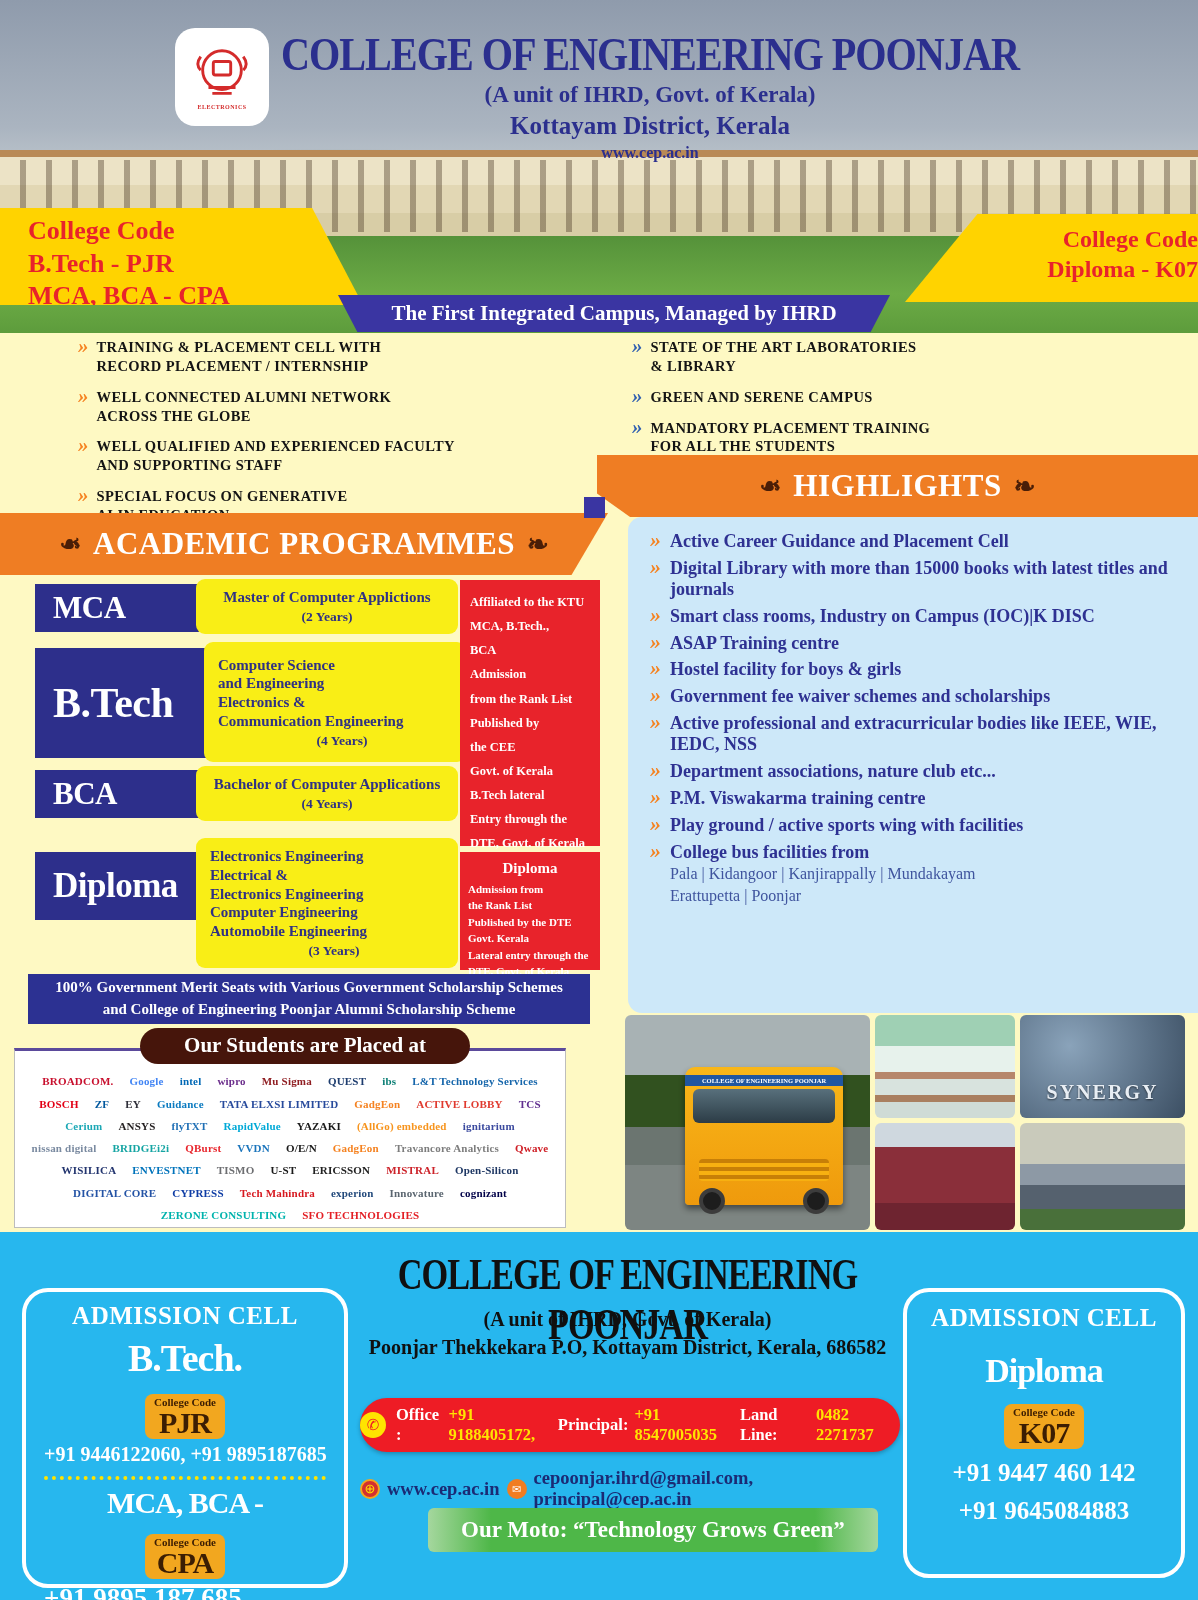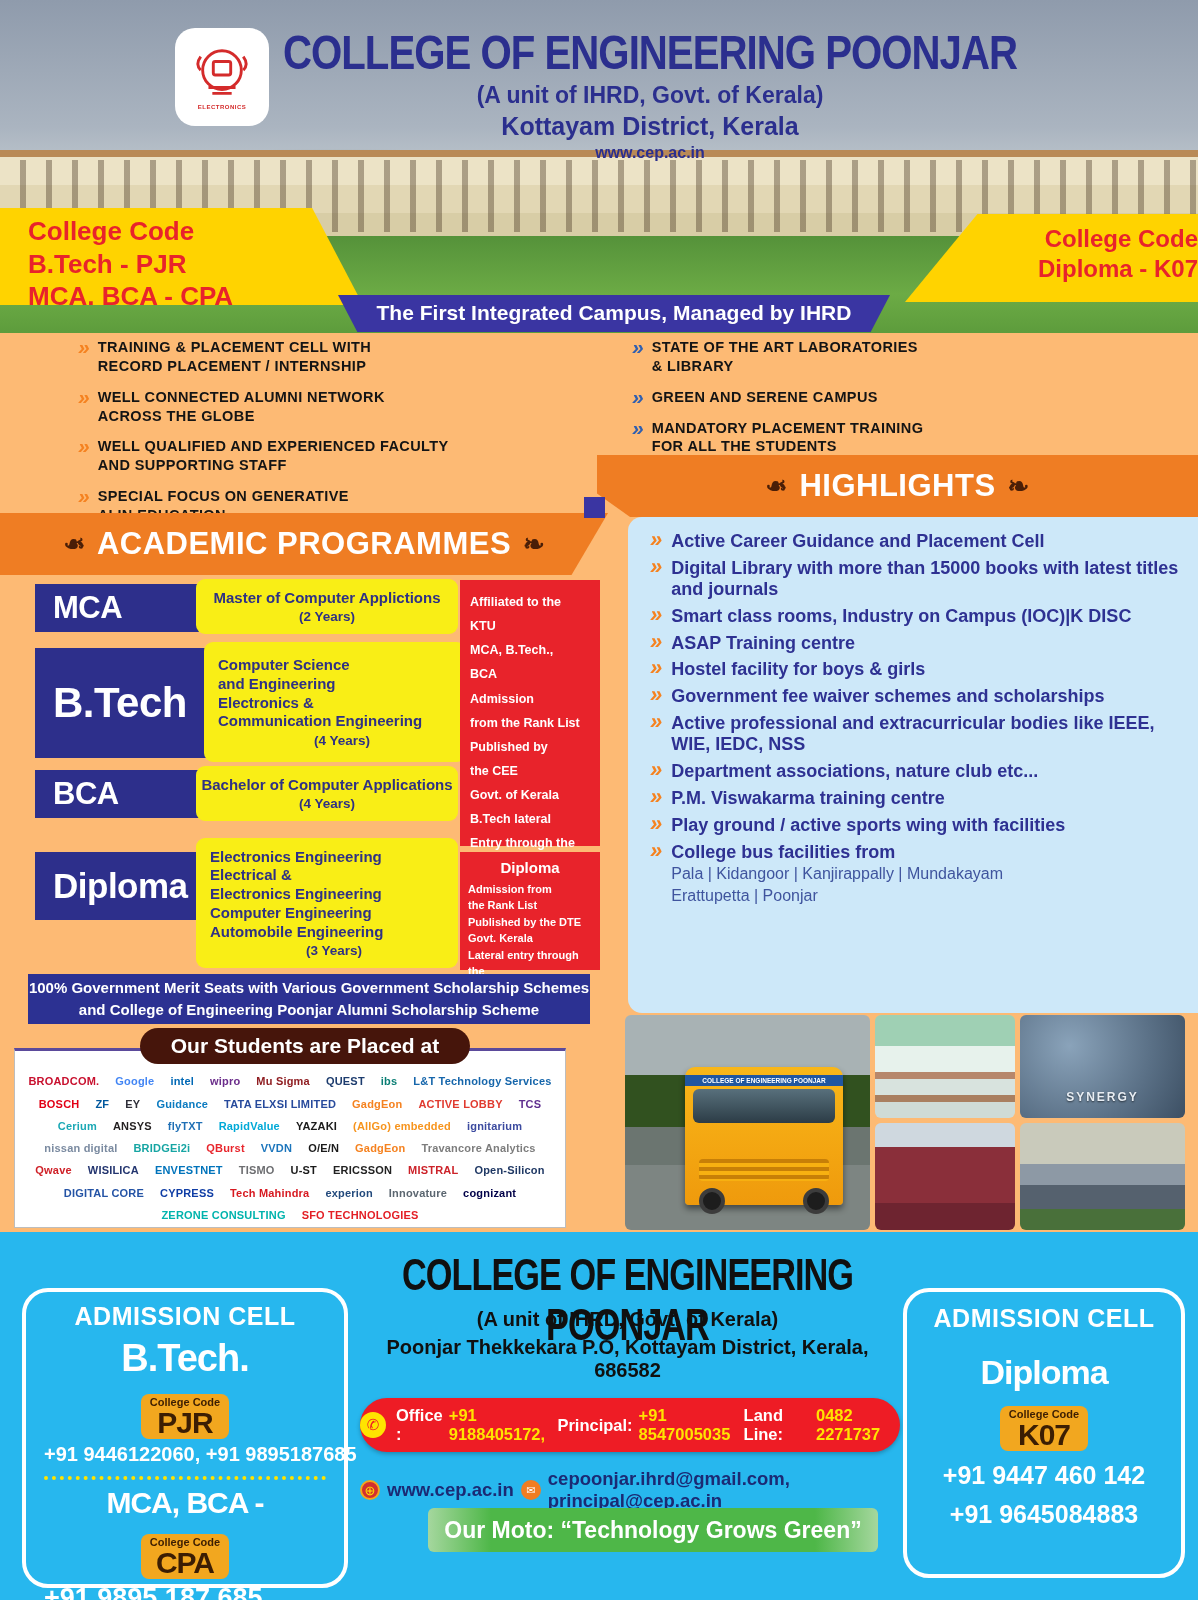--- a/index.html
+++ b/index.html
@@ -1,17 +1,17 @@
 <!DOCTYPE html>
 <html><head>
 <meta charset="utf-8">
 <style>
   html,body{margin:0;padding:0;background:#9a9a9a;}
-  #poster{position:relative;width:1198px;height:1600px;background:#fdba74;overflow:hidden;
-          font-family:Liberation Sans, sans-serif;margin:0 auto;}
+  #poster{position:relative;width:1198px;height:1600px;background:#fef9c3;overflow:hidden;
+          font-family:Liberation Serif, serif;margin:0 auto;}
   .abs{position:absolute;}
   .pre{white-space:pre-line;}
 
   
   #photo{left:0;top:0;width:1198px;height:333px;
     background:linear-gradient(#8f9bac 0%,#aab4c0 38%,#c3cbd0 55%,#b9c3bd 62%);}
   #hills{left:0;top:118px;width:1198px;height:110px;
     background:radial-gradient(60% 100% at 28% 100%,#2f4d26 0%,#3c6130 45%,rgba(70,110,55,0) 72%),
                radial-gradient(50% 90% at 80% 100%,#41612f 0%,rgba(70,110,55,0) 70%);}
   #buildings{left:0;top:150px;width:1198px;height:88px;
@@ -120,21 +120,21 @@
   #busbanner{position:absolute;left:0;top:8px;width:100%;background:#1f56a0;color:#fff;
     font-size:6.5px;font-weight:bold;text-align:center;padding:2px 0;}
   #buswind{position:absolute;left:8px;top:22px;width:142px;height:34px;background:linear-gradient(#58707c,#2c3c46);border-radius:6px;}
   #busgrill{position:absolute;left:14px;top:92px;width:130px;height:22px;
     background:repeating-linear-gradient(#c77f07 0 4px,#f7b011 4px 8px);border-radius:4px;}
   .wheel{position:absolute;bottom:-9px;width:26px;height:26px;background:#1d1d1d;border-radius:50%;border:4px solid #3c3c3c;box-sizing:border-box;}
   #labphoto{left:875px;top:1015px;width:140px;height:103px;
     background:linear-gradient(#9fd0b4 0 30%,#e7f2ec 30% 55%,#b6876b 55% 62%,#d8e3de 62% 78%,#a97f60 78% 84%,#cfdbd6 84%);}
   #synphoto{left:1020px;top:1015px;width:165px;height:103px;
     background:radial-gradient(circle at 30% 30%,#8aa3ba,#5a7086 60%,#3c4f63);display:flex;align-items:flex-end;justify-content:center;}
-  #syntext{color:#e8eef4;font-size:12px;font-weight:900;letter-spacing:2px;margin-bottom:14px;
+  #syntext{color:#e8eef4;font-size:20px;font-weight:900;letter-spacing:2px;margin-bottom:14px;
     text-shadow:0 1px 2px rgba(0,0,0,.6);}
   #gradphoto{left:875px;top:1123px;width:140px;height:107px;
     background:linear-gradient(#cfd8df 0 22%,#8a2f3a 22% 75%,#6e2430 75%);}
   #groupphoto{left:1020px;top:1123px;width:165px;height:107px;
     background:linear-gradient(#c9cabb 0 38%,#8d99a5 38% 58%,#55616e 58% 80%,#49703a 80%);}
 
   
   #footer{left:0;top:1232px;width:1198px;height:368px;background:#27b7ee;}
   .panel{position:absolute;border:4px solid #fff;border-radius:26px;box-sizing:border-box;color:#fff;}
   #panelL{left:22px;top:56px;width:326px;height:300px;padding:10px 18px;}

